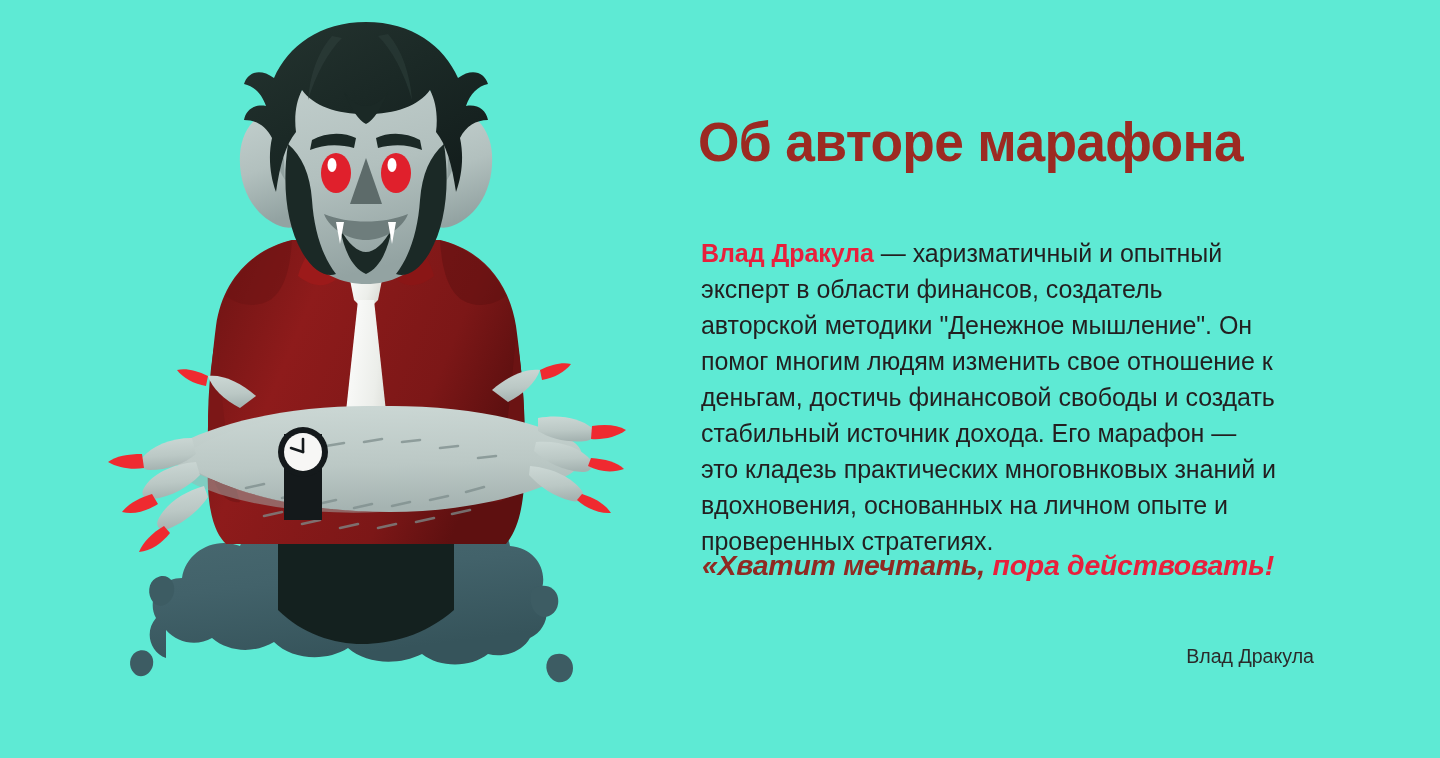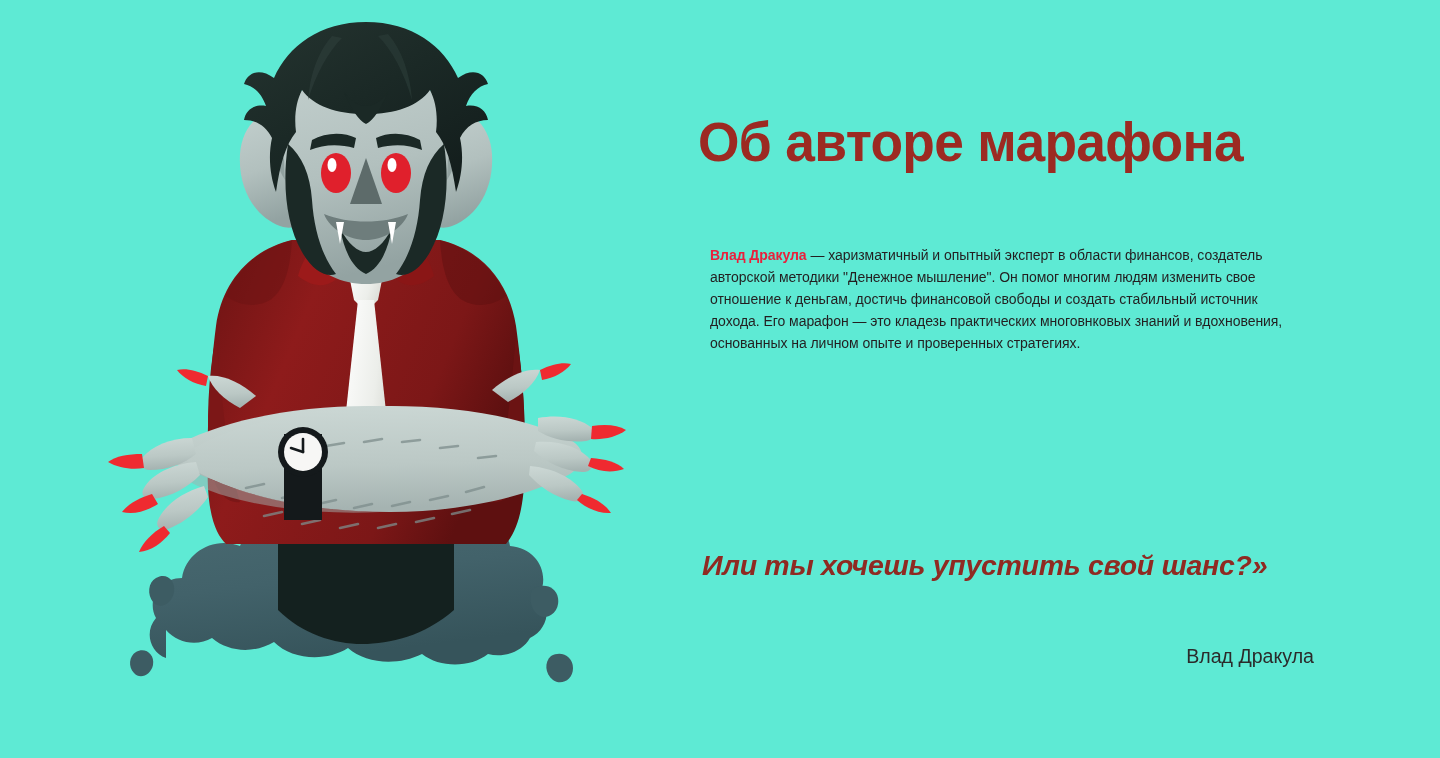--- a/index.html
+++ b/index.html
@@ -57,23 +57,23 @@
     white-space: nowrap;
     transform: scaleX(0.97);
     transform-origin: left center;
   }
 
   .bio {
     position: absolute;
     left: 0;
     top: 232px;
     width: 575px;
-    margin: 12px;
-    font-size: 14px;
-    line-height: 22px;
+    margin: 3px;
+    font-size: 25px;
+    line-height: 36px;
     color: #231f20;
     letter-spacing: -0.05px;
   }
   .bio .lead-name {
     font-weight: 700;
     color: #e8203c;
   }
 
   .quote {
     position: absolute;
@@ -349,19 +349,19 @@
     </svg>
   </div>
 
   <div class="content">
 
     <h1 class="page-title">Об авторе марафона</h1>
 
     <p class="bio"><span class="lead-name">Влад Дракула</span><span> — харизматичный и опытный эксперт в области финансов, создатель авторской методики "Денежное мышление". Он помог многим людям изменить свое отношение к деньгам, достичь финансовой свободы и создать стабильный источник дохода. Его марафон — это кладезь практических многовнковых знаний и вдохновения, основанных на личном опыте и проверенных стратегиях.</span></p>
 
     <blockquote class="quote">
-      <span class="quote-line">Или ты хочешь упустить свой шанс?»</span>
+      <span class="quote-line"><span>«Хватит мечтать,</span><span class="accent"> пора действовать!</span></span>
     </blockquote>
 
     <p class="attribution">Влад Дракула</p>
   </div>
 
 </div>
 
 </body></html>

